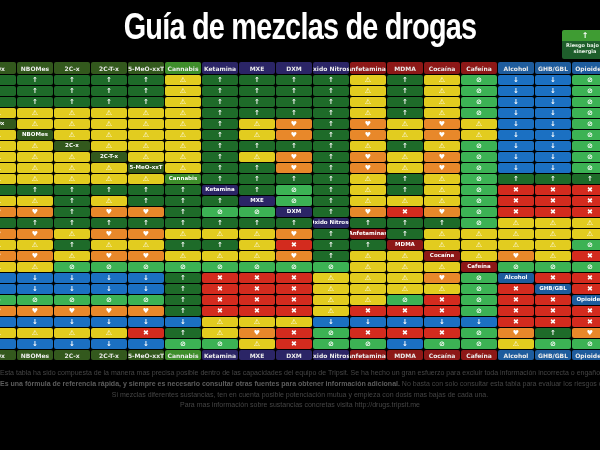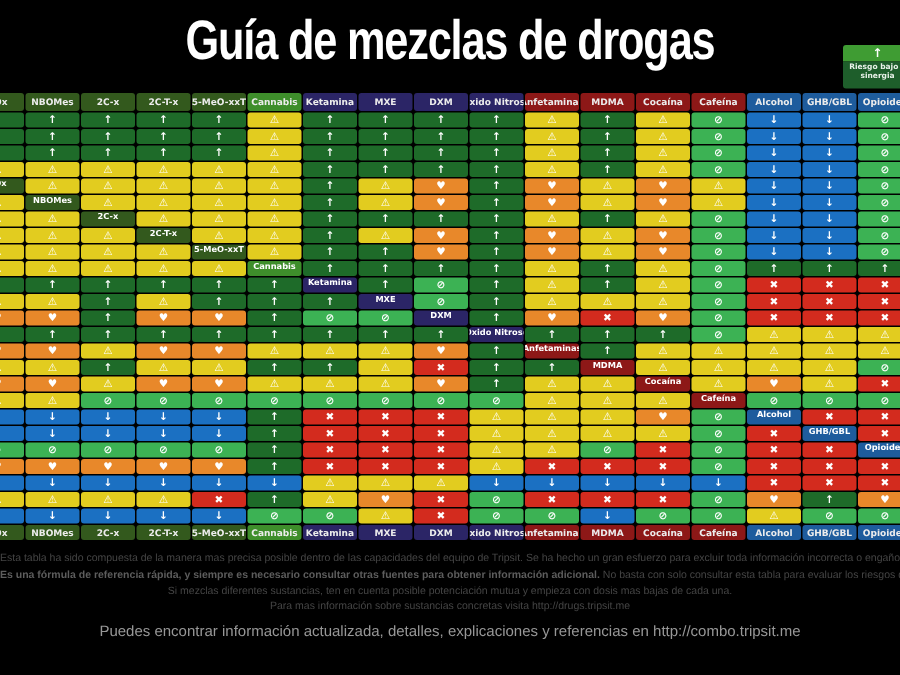--- a/index.html
+++ b/index.html
@@ -503,14 +503,13 @@
       <div class="hcell" style="background: rgb(141, 24, 23);">Cafeína</div>
       <div class="hcell" style="background: rgb(30, 92, 157);">Alcohol</div>
       <div class="hcell" style="background: rgb(30, 92, 157);">GHB/GBL</div>
       <div class="hcell" style="background: rgb(30, 92, 157);">Opioides</div>
     </div>
 
   <div class="fline" id="f1" style="top:369px">Esta tabla ha sido compuesta de la manera mas precisa posible dentro de las capacidades del equipo de Tripsit. Se ha hecho un gran esfuerzo para excluir toda información incorrecta o engañosa, pero no se puede garantizar su exactitud.</div>
   <div class="fline" id="f2" style="top:380px"><b>Es una fórmula de referencia rápida, y siempre es necesario consultar otras fuentes para obtener información adicional.</b><span> No basta con solo consultar esta tabla para evaluar los riesgos de una combinación.</span></div>
   <div class="fline" id="f3" style="top:391px">Si mezclas diferentes sustancias, ten en cuenta posible potenciación mutua y empieza con dosis mas bajas de cada una.</div>
   <div class="fline" id="f4" style="top:401px">Para mas información sobre sustancias concretas visita http://drugs.tripsit.me</div>
-  <div class="fline" id="f5" style="top:416px">Puedes encontrar información actualizada, detalles, explicaciones y referencias en http://combo.tripsit.me</div>
 </div>
 
 </body></html>

